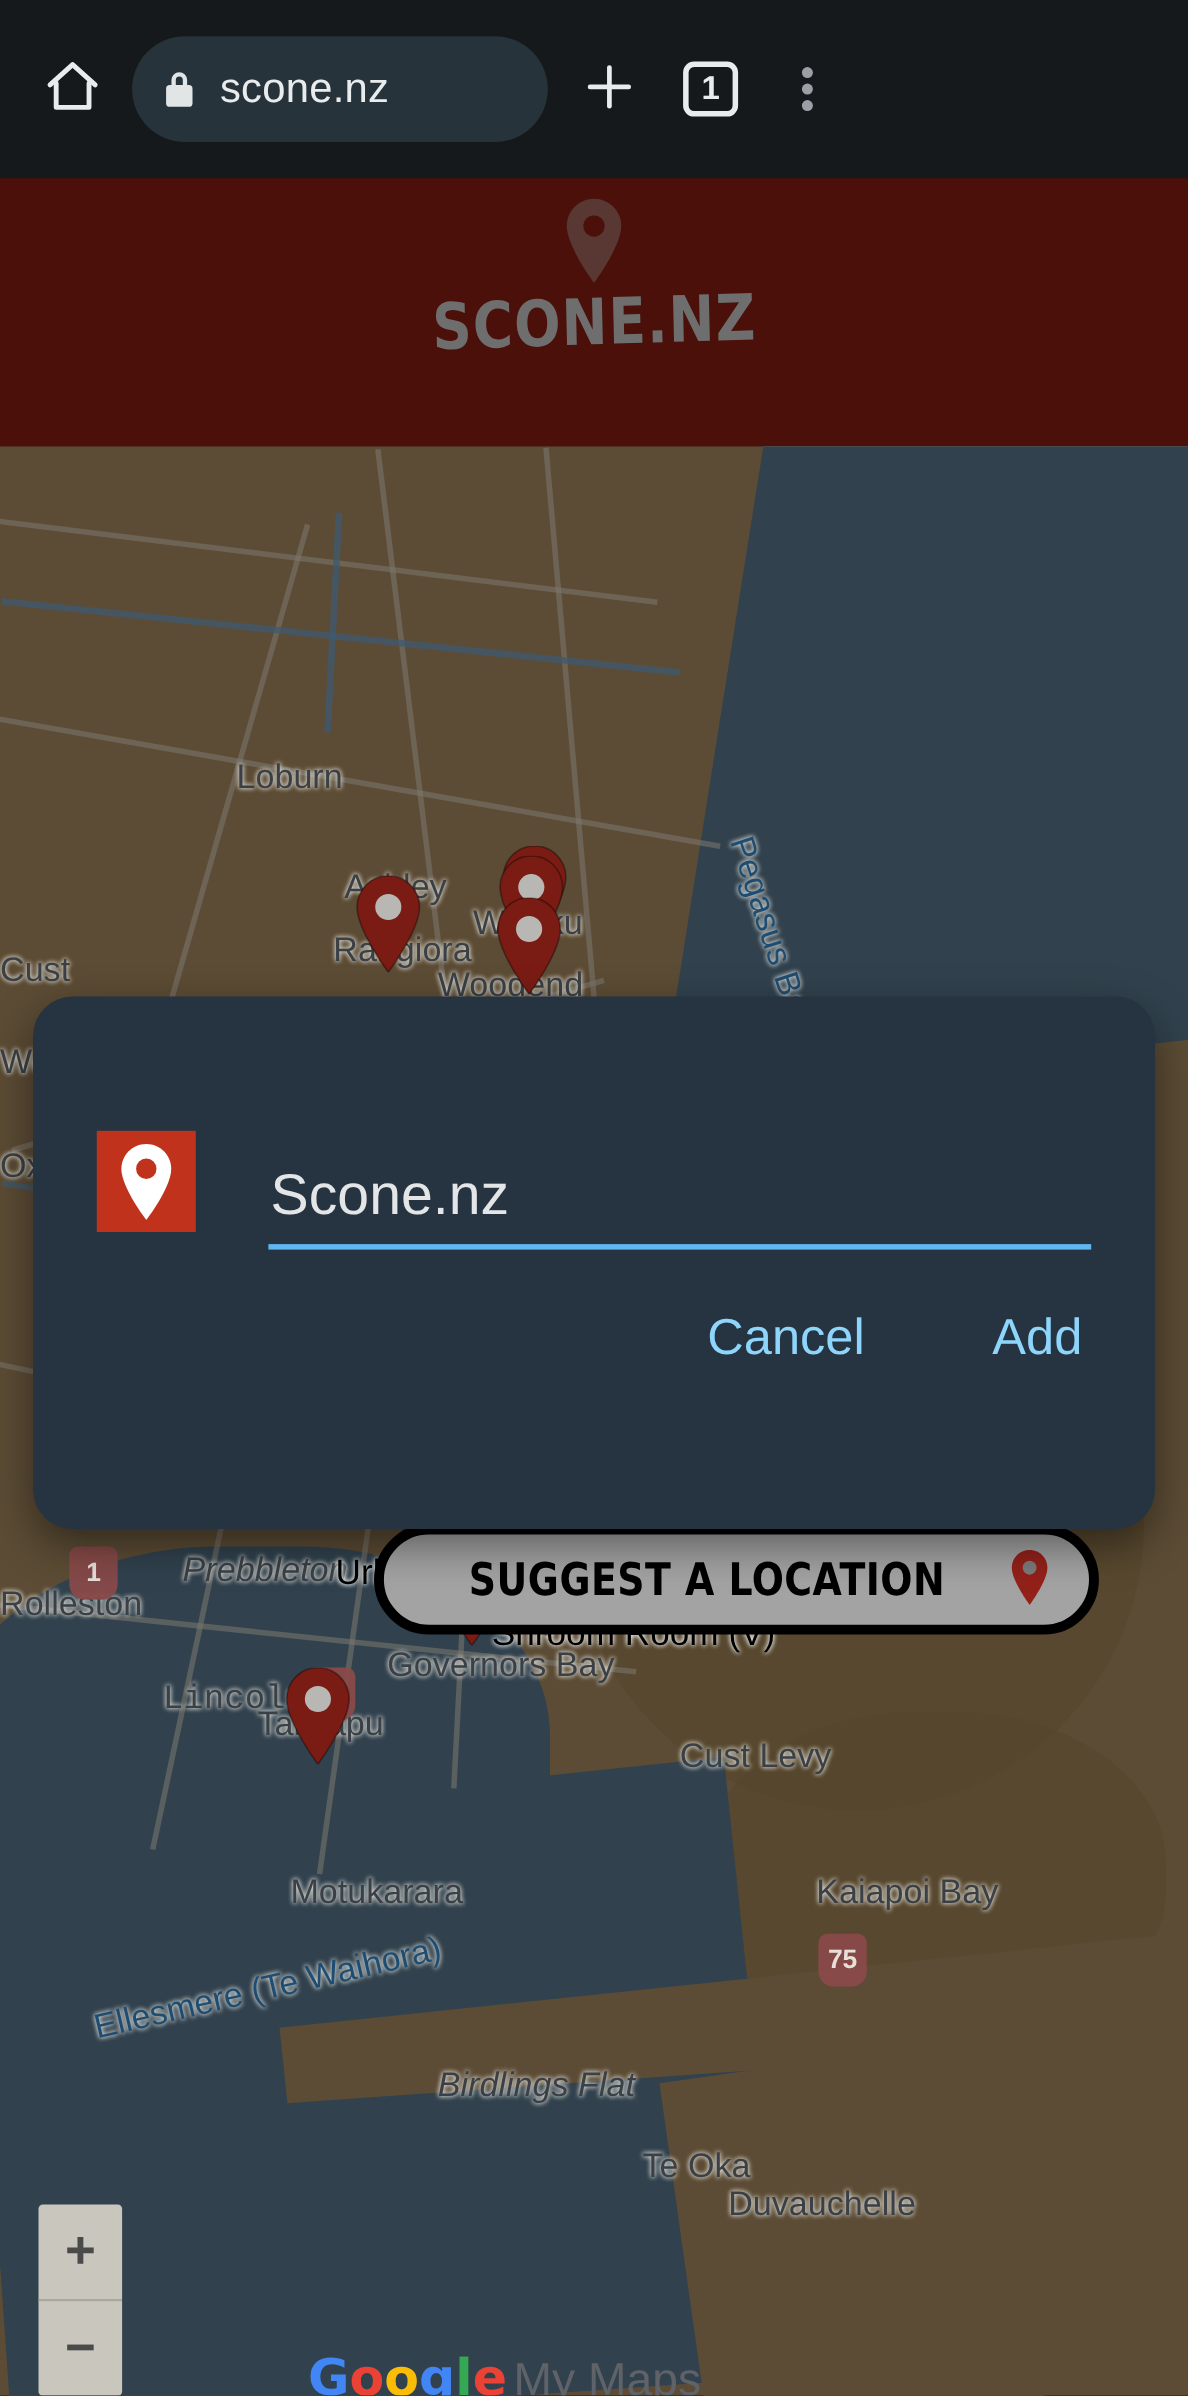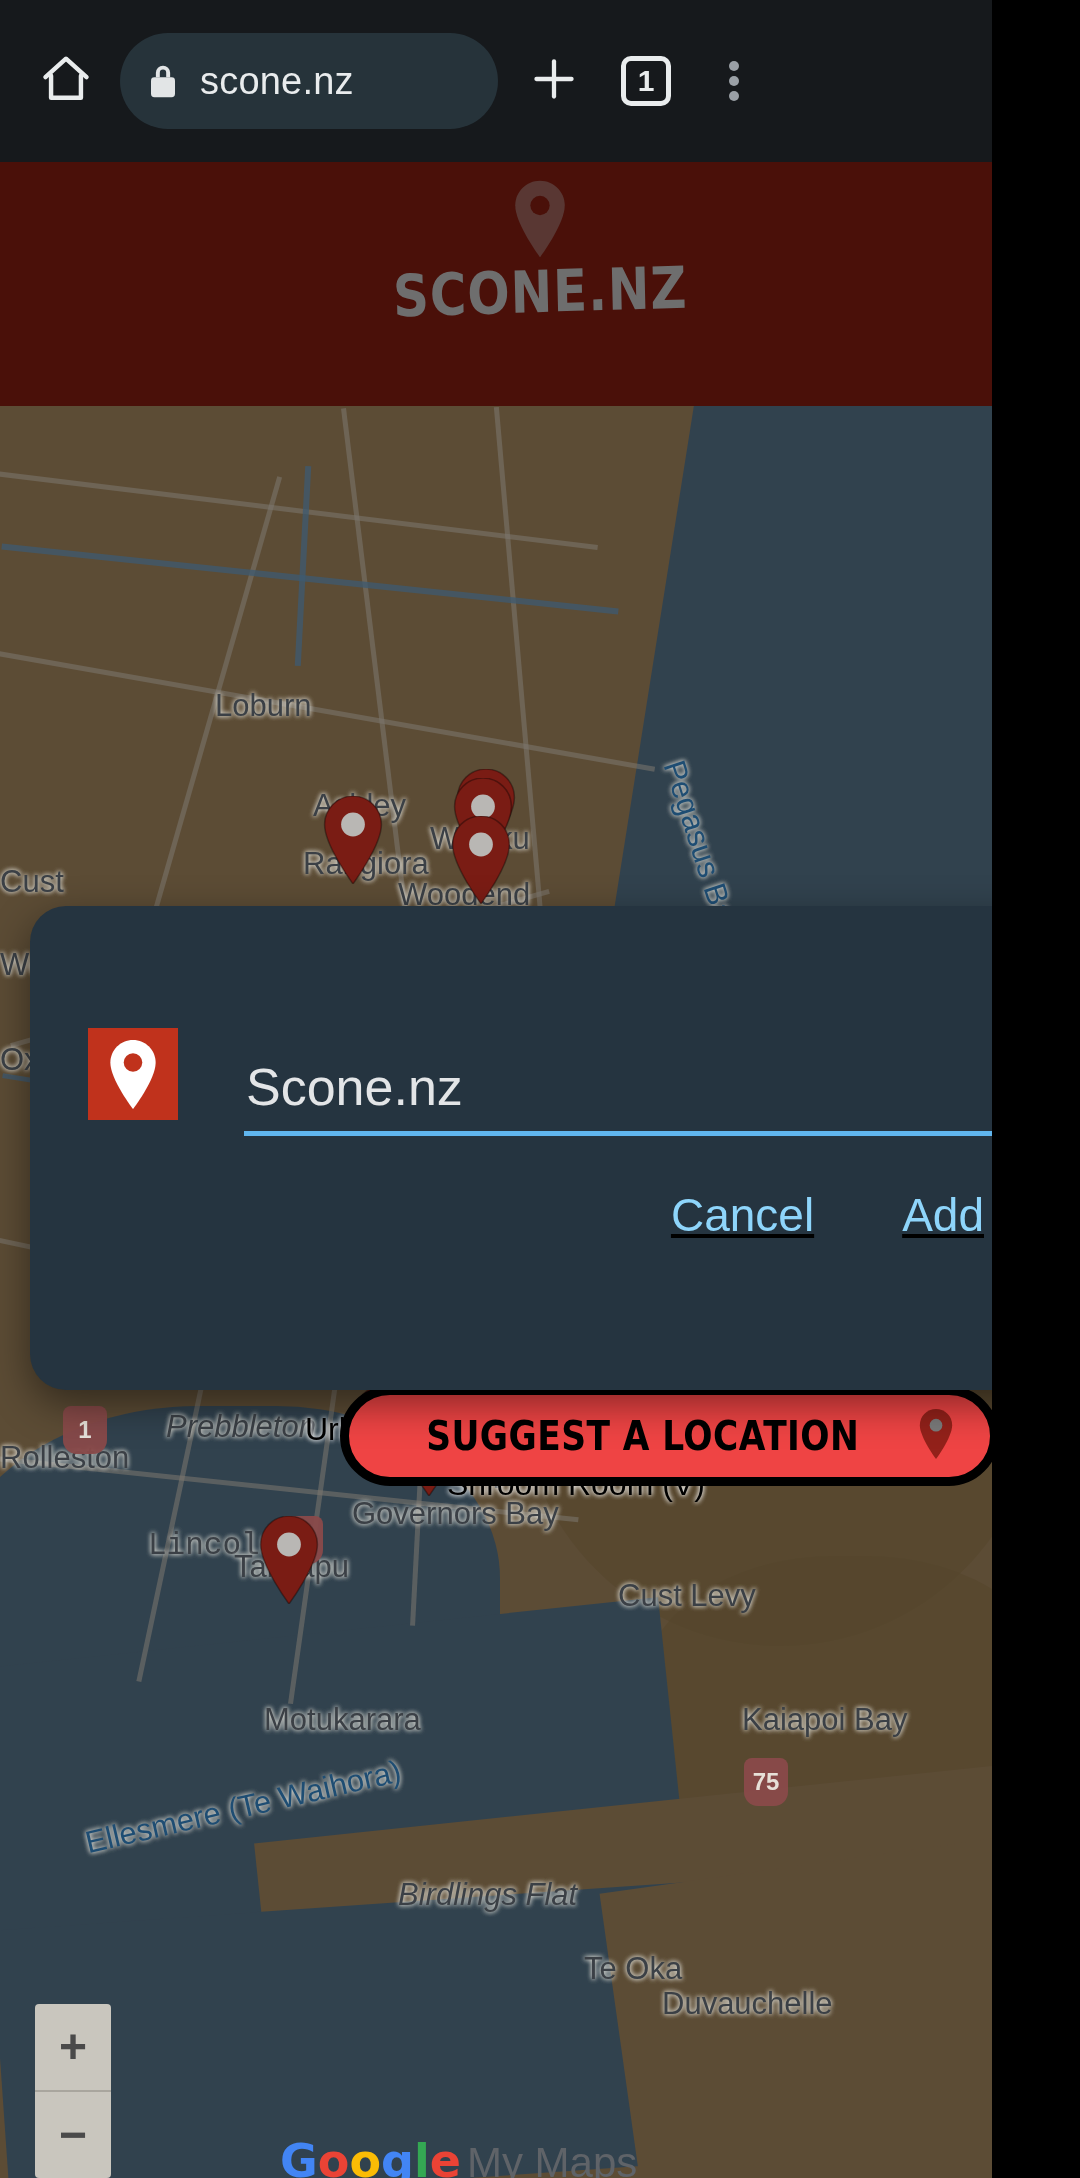--- a/index.html
+++ b/index.html
@@ -4,21 +4,21 @@
 <style>
   * { box-sizing: border-box; margin: 0; padding: 0; }
   html, body {
     width: 1080px; height: 2178px;
     background: #000;
     font-family: "Liberation Sans", sans-serif;
     overflow: hidden;
   }
   #screen {
     position: relative;
-    width: 992px; height: 2178px;
+    width: 1080px; height: 2178px;
     overflow: hidden;
     background: #131619;
   }
 
   
   #browser-bar {
     position: absolute; left: 0; top: 0; width: 1080px; height: 162px;
     background: #16191c;
     display: flex; align-items: center;
   }
@@ -98,21 +98,21 @@
     color: #efe9e2; font-size: 24px; font-weight: 700;
     display: flex; align-items: center; justify-content: center;
     border-radius: 8px 8px 14px 14px;
     opacity: .95;
   }
 
   
   .map-pill {
     position: absolute; z-index: 50;
     height: 100px;
-    background: #ef4444;
+    background: #a3a3a3;
     border: 9px solid #000;
     border-radius: 56px;
     display: flex; align-items: center; justify-content: center;
     padding: 0 36px;
     gap: 18px;
   }
   .map-pill-label {
     color: #000; font-size: 41px; font-weight: 900;
     font-family: "DejaVu Sans", sans-serif;
     letter-spacing: .5px;
@@ -158,21 +158,21 @@
   }
   #name-field-wrap { flex: 1 1 auto; margin-left: 66px; }
   #name-field {
     width: 100%; background: transparent; border: 0; outline: 0;
     color: #e3e5e7; font-size: 52px; font-family: "Liberation Sans", sans-serif;
     padding: 0 0 14px 2px;
   }
   #name-underline { height: 5px; background: #60b6ef; width: 100%; }
   #dialog-actions {
     display: flex; justify-content: flex-end; align-items: center;
-    margin-top: 46px; gap: 84px; padding-right: 6px; text-decoration: underline;
+    margin-top: 46px; gap: 112px; padding-right: 6px;
   }
   .dialog-btn {
     color: #8ed5fb; font-size: 46px; background: transparent; border: 0;
     font-family: "Liberation Sans", sans-serif; cursor: pointer; padding: 6px 2px;
   }
 </style>
 </head>
 <body>
 
 <div id="screen">

